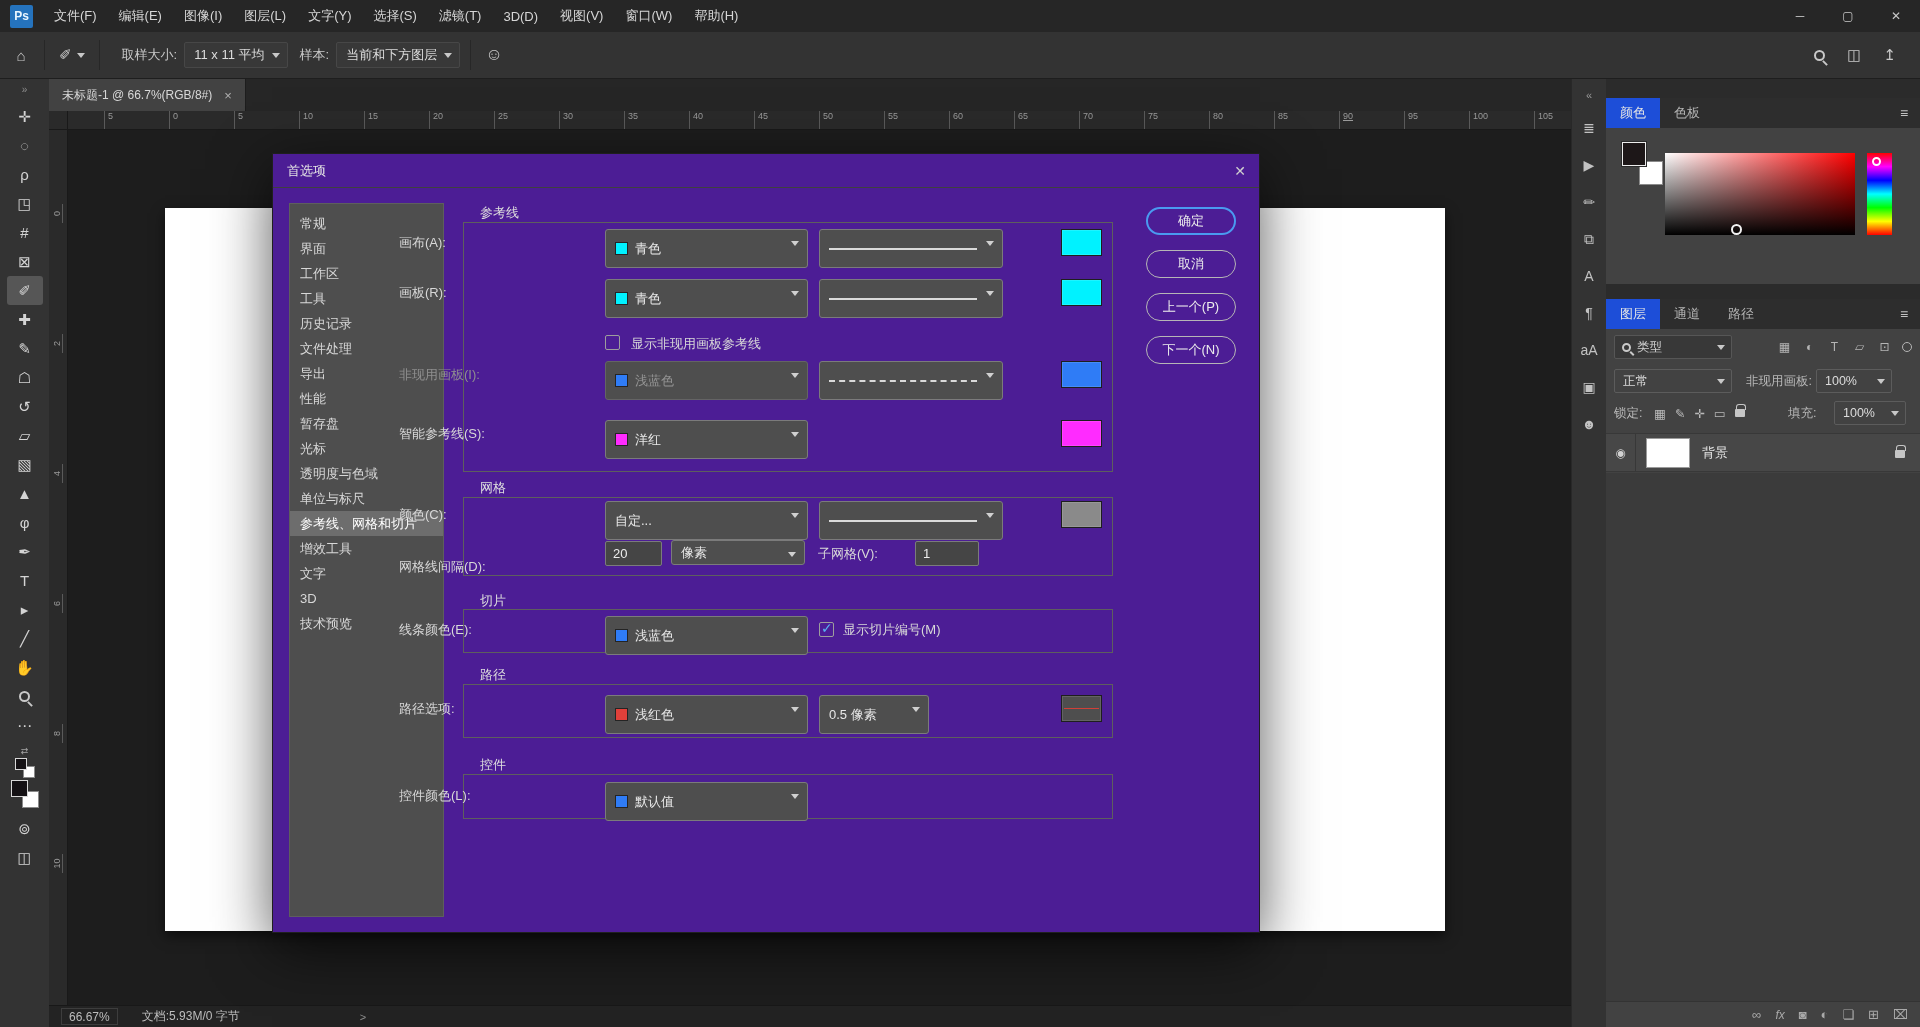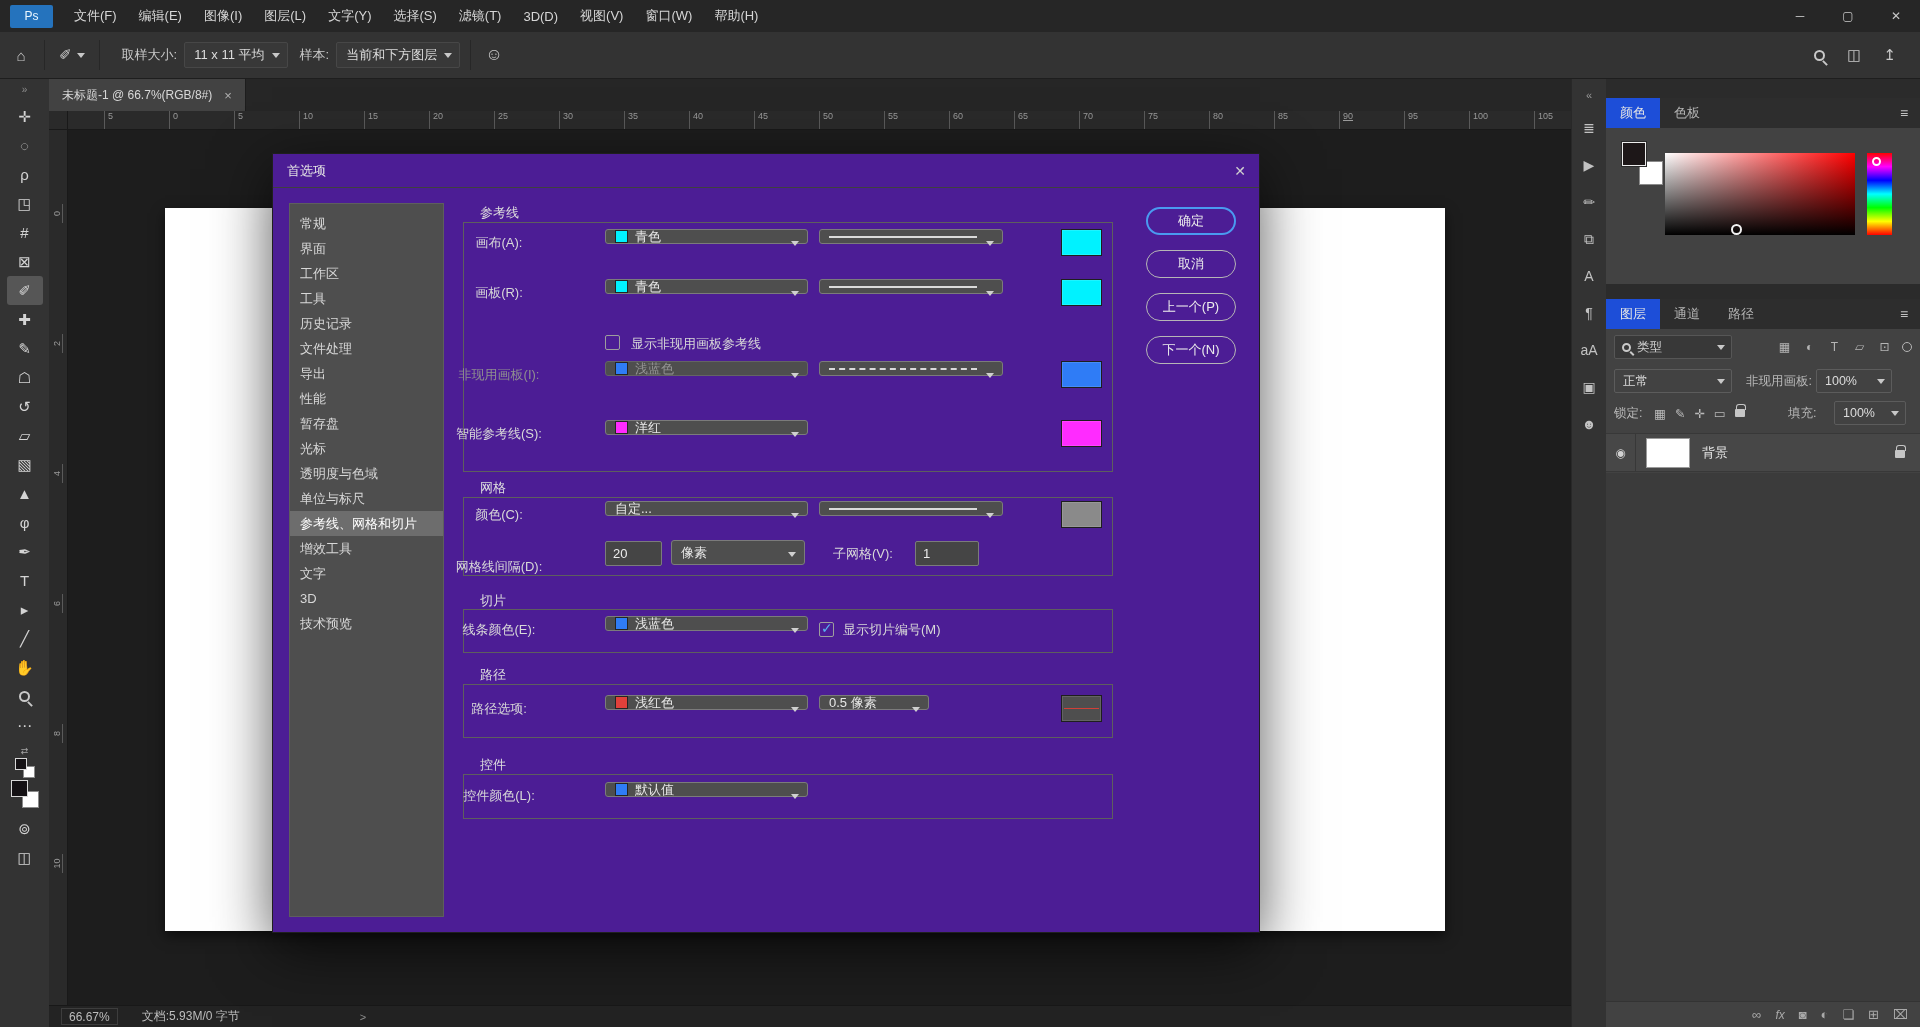--- a/index.html
+++ b/index.html
@@ -2,22 +2,22 @@
 <html><head>
 <meta charset="utf-8">
 <style>
   *{box-sizing:border-box;margin:0;padding:0}
   html,body{width:1920px;height:1027px;overflow:hidden;background:#1d1d1d;
     font-family:"Liberation Sans","DejaVu Sans",sans-serif;color:#d8d8d8;}
 
   
   .menubar{position:absolute;top:0;left:0;right:0;height:32px;background:#262626;
     display:flex;align-items:center;font-size:13px;z-index:60}
-  .ps-logo{width:43px;height:23px;background:#2573bd;color:#eaf6ff;border-radius:2px;
-    display:flex;align-items:center;justify-content:center;font-size:12px;font-weight:normal;margin:4px 10px}
+  .ps-logo{width:23px;height:23px;background:#2573bd;color:#eaf6ff;border-radius:2px;
+    display:flex;align-items:center;justify-content:center;font-size:12px;font-weight:bold;margin:4px 10px}
   .menu-item{padding:0 11px;height:32px;display:flex;align-items:center;color:#d6d6d6;white-space:nowrap}
   .win-controls{margin-left:auto;display:flex;height:32px}
   .win-btn{width:48px;height:32px;display:flex;align-items:center;justify-content:center;color:#c9c9c9;font-size:12px}
 
   
   .optionsbar{position:absolute;top:32px;left:0;right:0;height:47px;background:#333;
     border-bottom:1px solid #1e1e1e;display:flex;align-items:center;font-size:13px;color:#c9c9c9;padding:0 8px;z-index:55}
   .ob-icon{min-width:26px;text-align:center;font-size:15px;color:#c9c9c9}
   .ob-sep{width:1px;height:30px;background:#272727;margin:0 10px}
   .ob-tool{display:flex;align-items:center;gap:5px;padding:0 4px}
@@ -65,23 +65,23 @@
   
   .dialog{position:absolute;left:272px;top:153px;width:988px;height:780px;background:#4c1d95;border:1px solid #1f1f1f;
     box-shadow:0 16px 55px rgba(0,0,0,.65);z-index:80;font-size:13px;color:#dcdcdc}
   .dlg-titlebar{height:34px;display:flex;align-items:center;padding-left:14px;border-bottom:1px solid #404040;color:#e5e5e5}
   .dlg-close{margin-left:auto;width:38px;height:34px;display:flex;align-items:center;justify-content:center;color:#d0d0d0;font-size:14px}
   .pref-list{position:absolute;left:16px;top:49px;width:155px;height:714px;border:1px solid #5e5e5e;background:#4e4e4e;padding-top:7px;overflow:hidden}
   .pref-item{height:25px;line-height:25px;padding-left:10px;font-size:13px;color:#d8d8d8;white-space:nowrap}
   .pref-item.selected{background:#6d6d6d;color:#fff}
   .section-title{position:absolute;font-size:13px;color:#dedede}
   .group-box{position:absolute;border:1px solid #5e5e5e}
-  .dlg-label{position:absolute;width:200px;left:126px;line-height:27px;text-align:center;color:#d8d8d8;white-space:nowrap}
+  .dlg-label{position:absolute;width:200px;left:126px;line-height:27px;text-align:left;color:#d8d8d8;white-space:nowrap}
   .dlg-label.disabled{color:#8f8f8f}
-  .dd{position:absolute;height:15px;background:#4e4e4e;border:1px solid #7b7b7b;border-radius:3px;display:flex;align-items:center;gap:7px;
+  .dd{position:absolute;height:39px;background:#4e4e4e;border:1px solid #7b7b7b;border-radius:3px;display:flex;align-items:center;gap:7px;
     padding:0 22px 0 9px;color:#e8e8e8;white-space:nowrap}
   .dd::after{content:"";position:absolute;right:8px;top:11px;border-left:4px solid transparent;border-right:4px solid transparent;border-top:5px solid #d0d0d0}
   .dd.disabled{color:#949494;border-color:#646464}
   .chip{width:13px;height:13px;border:1px solid #242424;flex:none}
   .linesample{flex:1;border-top:2px solid #dadada;margin-right:3px}
   .linesample.dashed{border-top:2px dashed #dadada}
   .swatchbox{position:absolute;width:41px;height:27px;border:1px solid #1e1e1e;box-shadow:inset 0 0 0 1px rgba(255,255,255,.12)}
   .swatchbox.path-preview{background:#4e4e4e;display:flex;align-items:center;padding:0 2px}
   .path-line{width:100%;border-top:1px solid #d04038}
   .cb{position:absolute;width:15px;height:15px;border:1px solid #9d9d9d;border-radius:2px;background:transparent}

